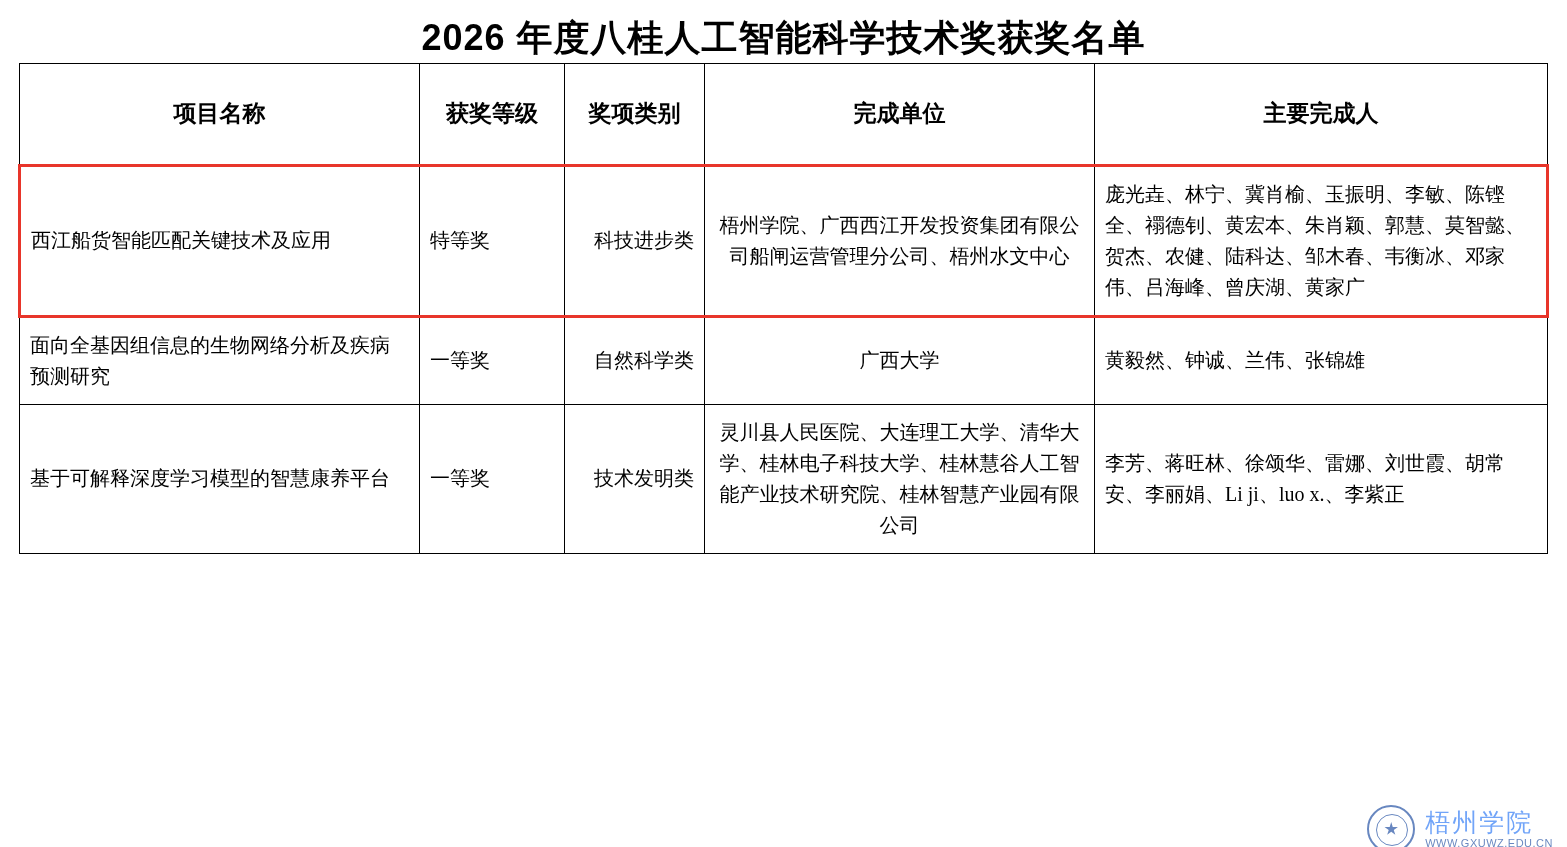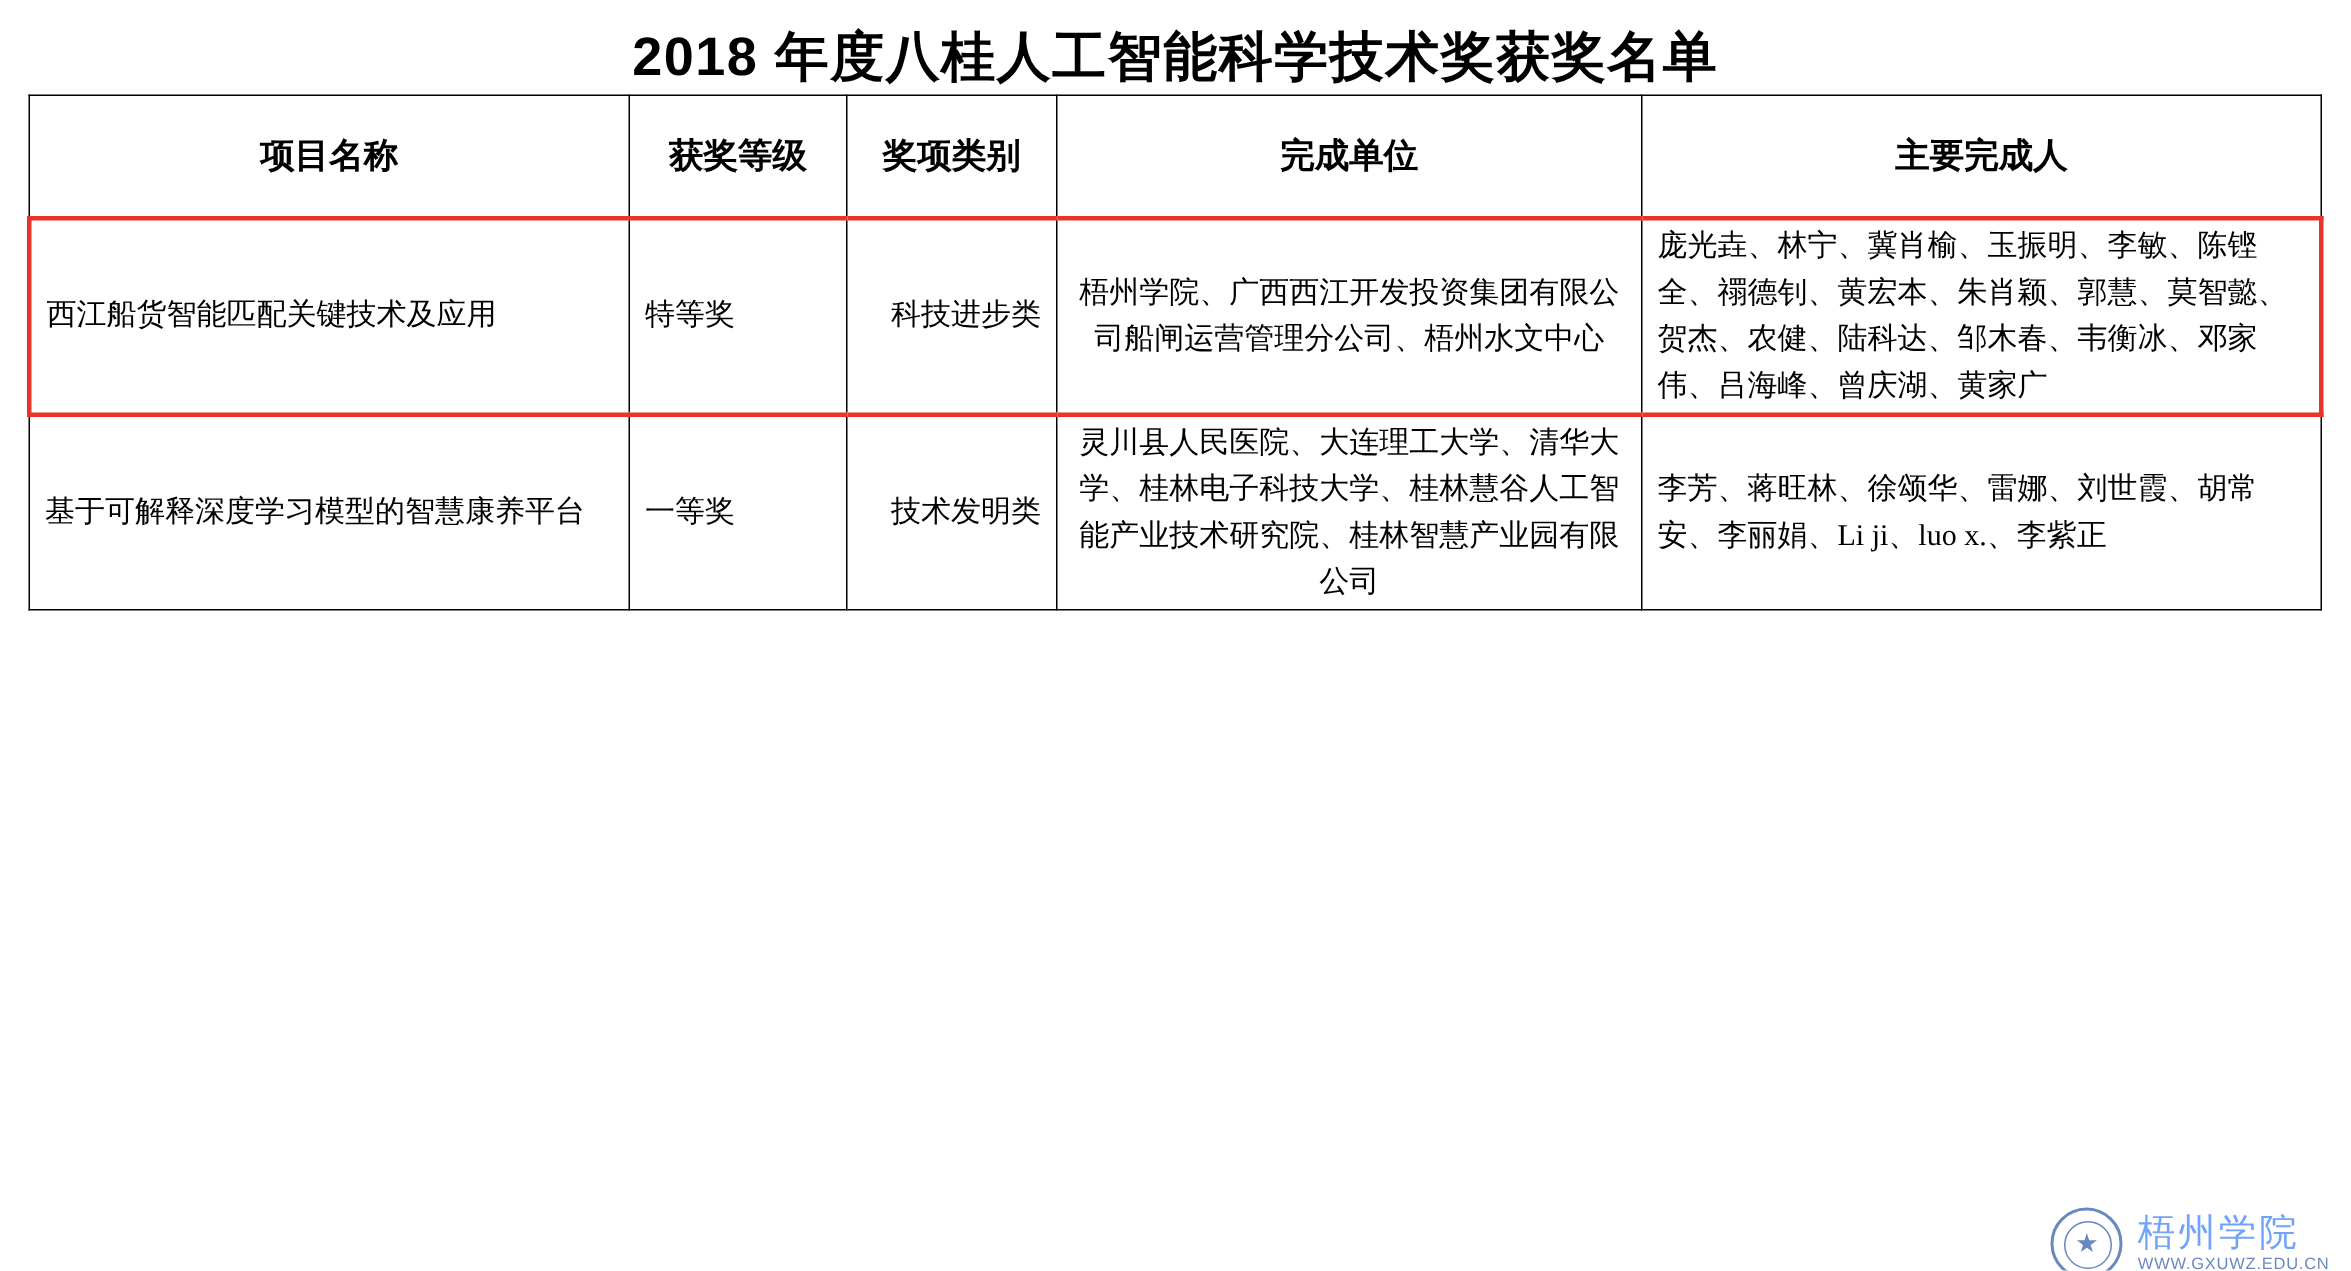--- a/index.html
+++ b/index.html
@@ -41,21 +41,21 @@
     border-collapse: collapse;
     width: 1528px;
     margin: 0 auto;
     table-layout: fixed;
     background: #fff;
   }
   table.award-table th,
   table.award-table td {
     border: 1px solid #000000;
     vertical-align: middle;
-    padding: 2px 10px;
+    padding: 12px 10px;
     font-size: 20px;
     line-height: 1.55;
   }
   table.award-table th {
     text-align: center;
     font-weight: bold;
     font-size: 23px;
     height: 76px;
     font-family: "Liberation Sans", "DejaVu Sans", sans-serif;
   }
@@ -133,21 +133,21 @@
     color: #2f5aa8;
     font-family: "Liberation Sans", "DejaVu Sans", sans-serif;
     letter-spacing: 0.5px;
   }
 </style>
 </head>
 <body>
 
 <div class="page">
 
-  <h1 class="doc-title">2018 年度八桂人工智能科学技术奖获奖名单</h1>
+  <h1 class="doc-title">2026 年度八桂人工智能科学技术奖获奖名单</h1>
 
   <table class="award-table">
     <colgroup>
       <col class="col-name">
       <col class="col-level">
       <col class="col-type">
       <col class="col-unit">
       <col class="col-people">
     </colgroup>
     <thead>
@@ -161,20 +161,27 @@
     </thead>
     <tbody>
       <tr class="highlight-row">
         <td class="cell-name">西江船货智能匹配关键技术及应用</td>
         <td class="cell-level">特等奖</td>
         <td class="cell-type">科技进步类</td>
         <td class="cell-unit">梧州学院、广西西江开发投资集团有限公司船闸运营管理分公司、梧州水文中心</td>
         <td class="cell-people">庞光垚、林宁、冀肖榆、玉振明、李敏、陈铿全、禤德钊、黄宏本、朱肖颖、郭慧、莫智懿、贺杰、农健、陆科达、邹木春、韦衡冰、邓家伟、吕海峰、曾庆湖、黄家广</td>
       </tr>
       <tr>
+        <td class="cell-name">面向全基因组信息的生物网络分析及疾病预测研究</td>
+        <td class="cell-level">一等奖</td>
+        <td class="cell-type">自然科学类</td>
+        <td class="cell-unit">广西大学</td>
+        <td class="cell-people">黄毅然、钟诚、兰伟、张锦雄</td>
+      </tr>
+      <tr>
         <td class="cell-name">基于可解释深度学习模型的智慧康养平台</td>
         <td class="cell-level">一等奖</td>
         <td class="cell-type">技术发明类</td>
         <td class="cell-unit">灵川县人民医院、大连理工大学、清华大学、桂林电子科技大学、桂林慧谷人工智能产业技术研究院、桂林智慧产业园有限公司</td>
         <td class="cell-people">李芳、蒋旺林、徐颂华、雷娜、刘世霞、胡常安、李丽娟、Li ji、luo x.、李紫正</td>
       </tr>
     </tbody>
   </table>
 
   <div class="watermark">

